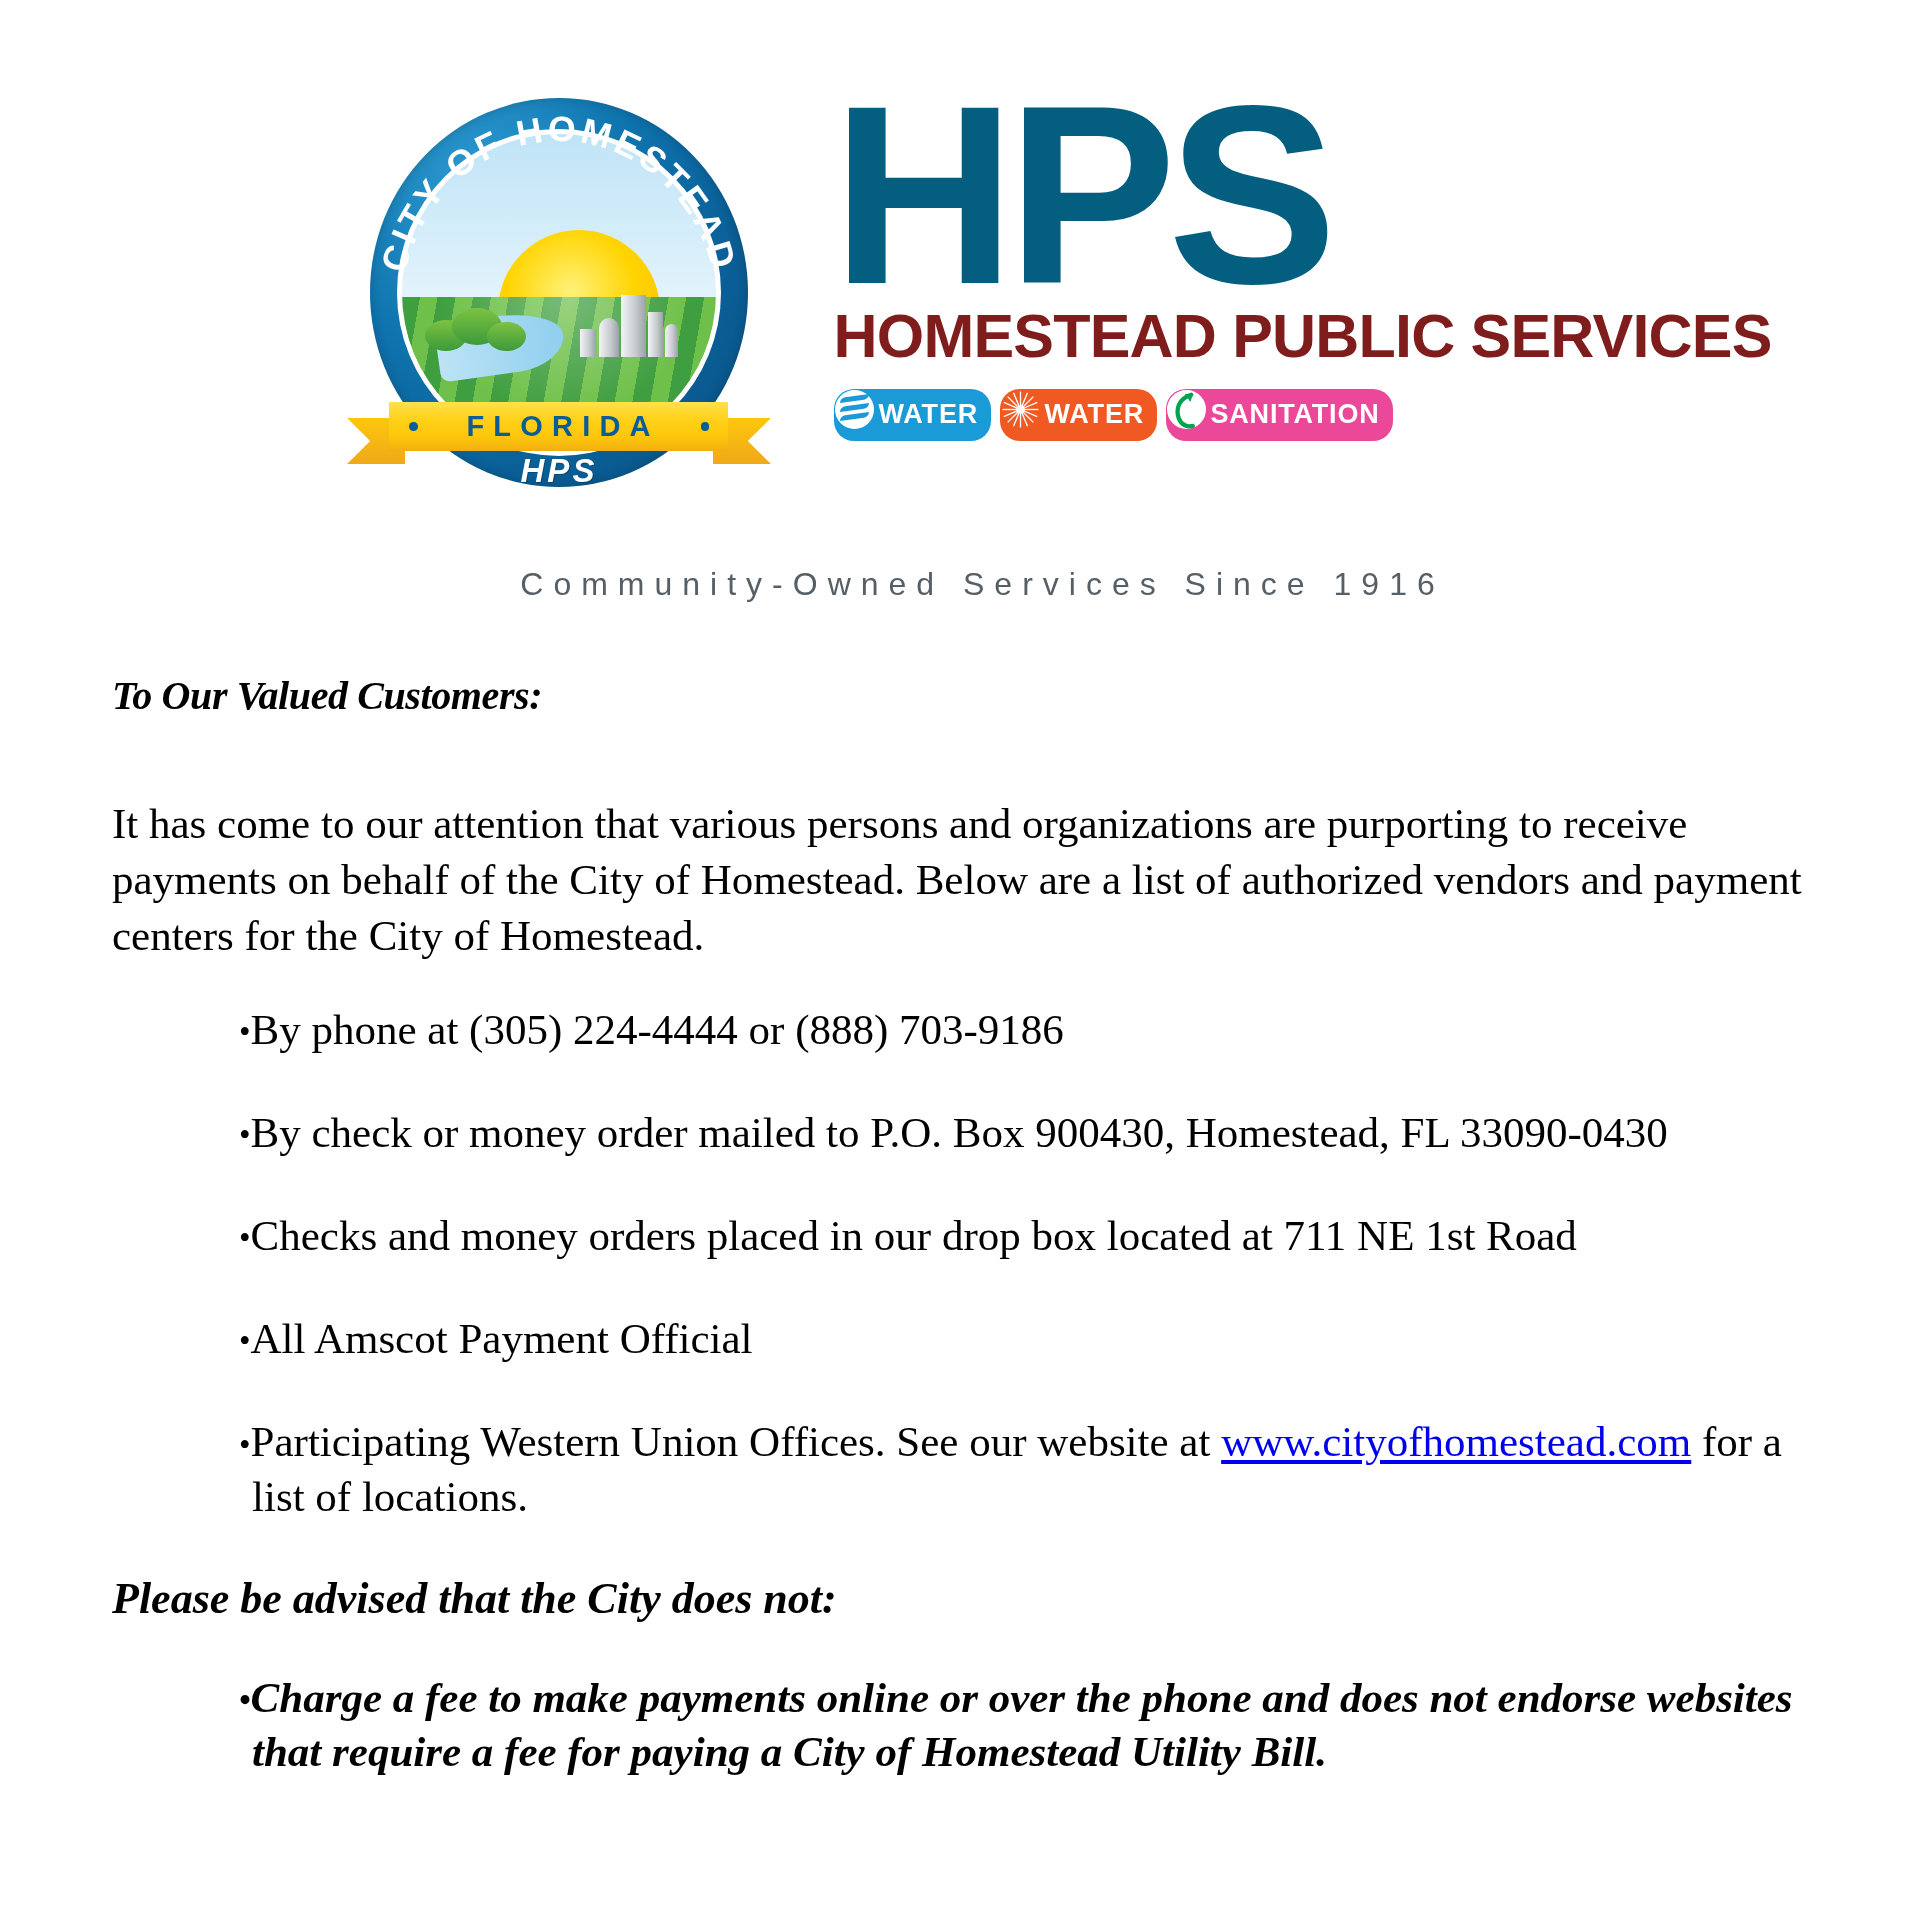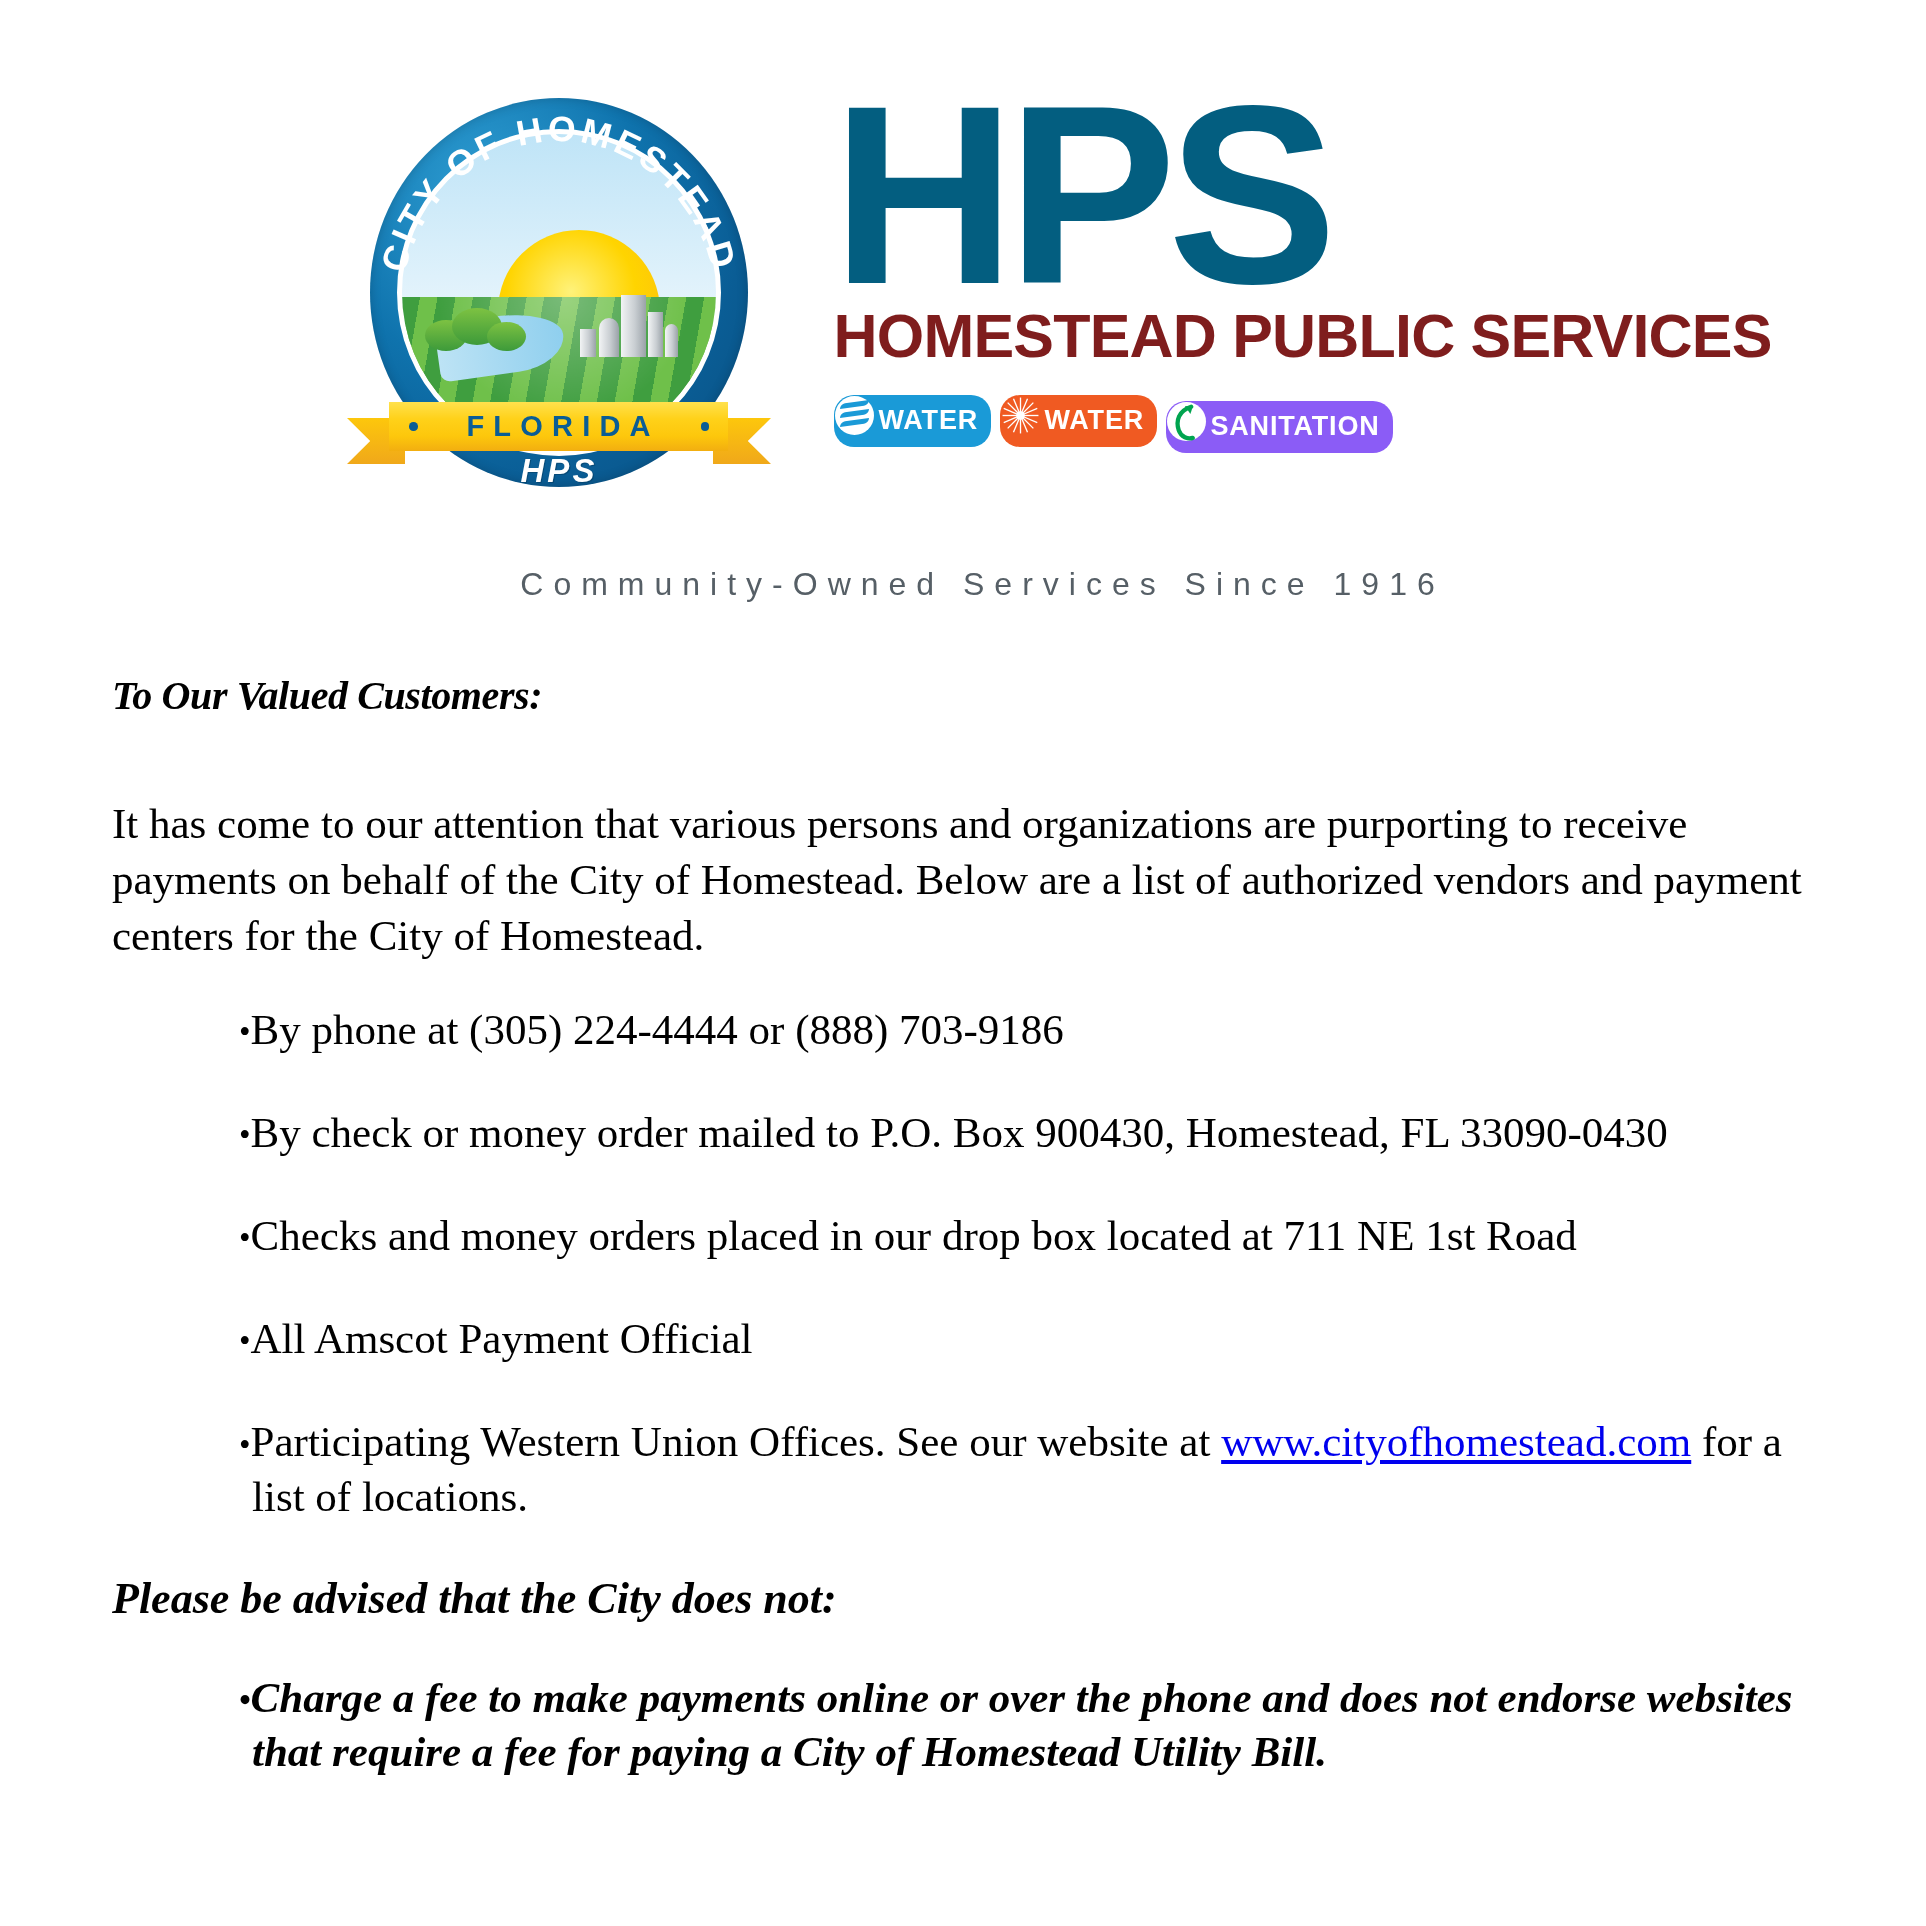--- a/index.html
+++ b/index.html
@@ -231,21 +231,21 @@
     color: #ffffff;
     white-space: nowrap;
   }
   .badge .glyph {
     position: absolute;
     left: 1.5px; top: 0.8px;
     width: 39px; height: 39px;
   }
   .badge.water      { background: #1A9AD7; }
   .badge.energy     { background: #F05A22; }
-  .badge.sanitation { background: #8b5cf6; margin-top: 12px; }
+  .badge.sanitation { background: #ec4899; }
 
   
   .g-water { overflow:hidden; }
   .g-water:before {
     content:""; position:absolute; left:0; top:0;
     width:39px; height:39px; border-radius:50%;
     background:#ffffff;
   }
   .g-water i {
     position:absolute; display:block; left:4.6px;

